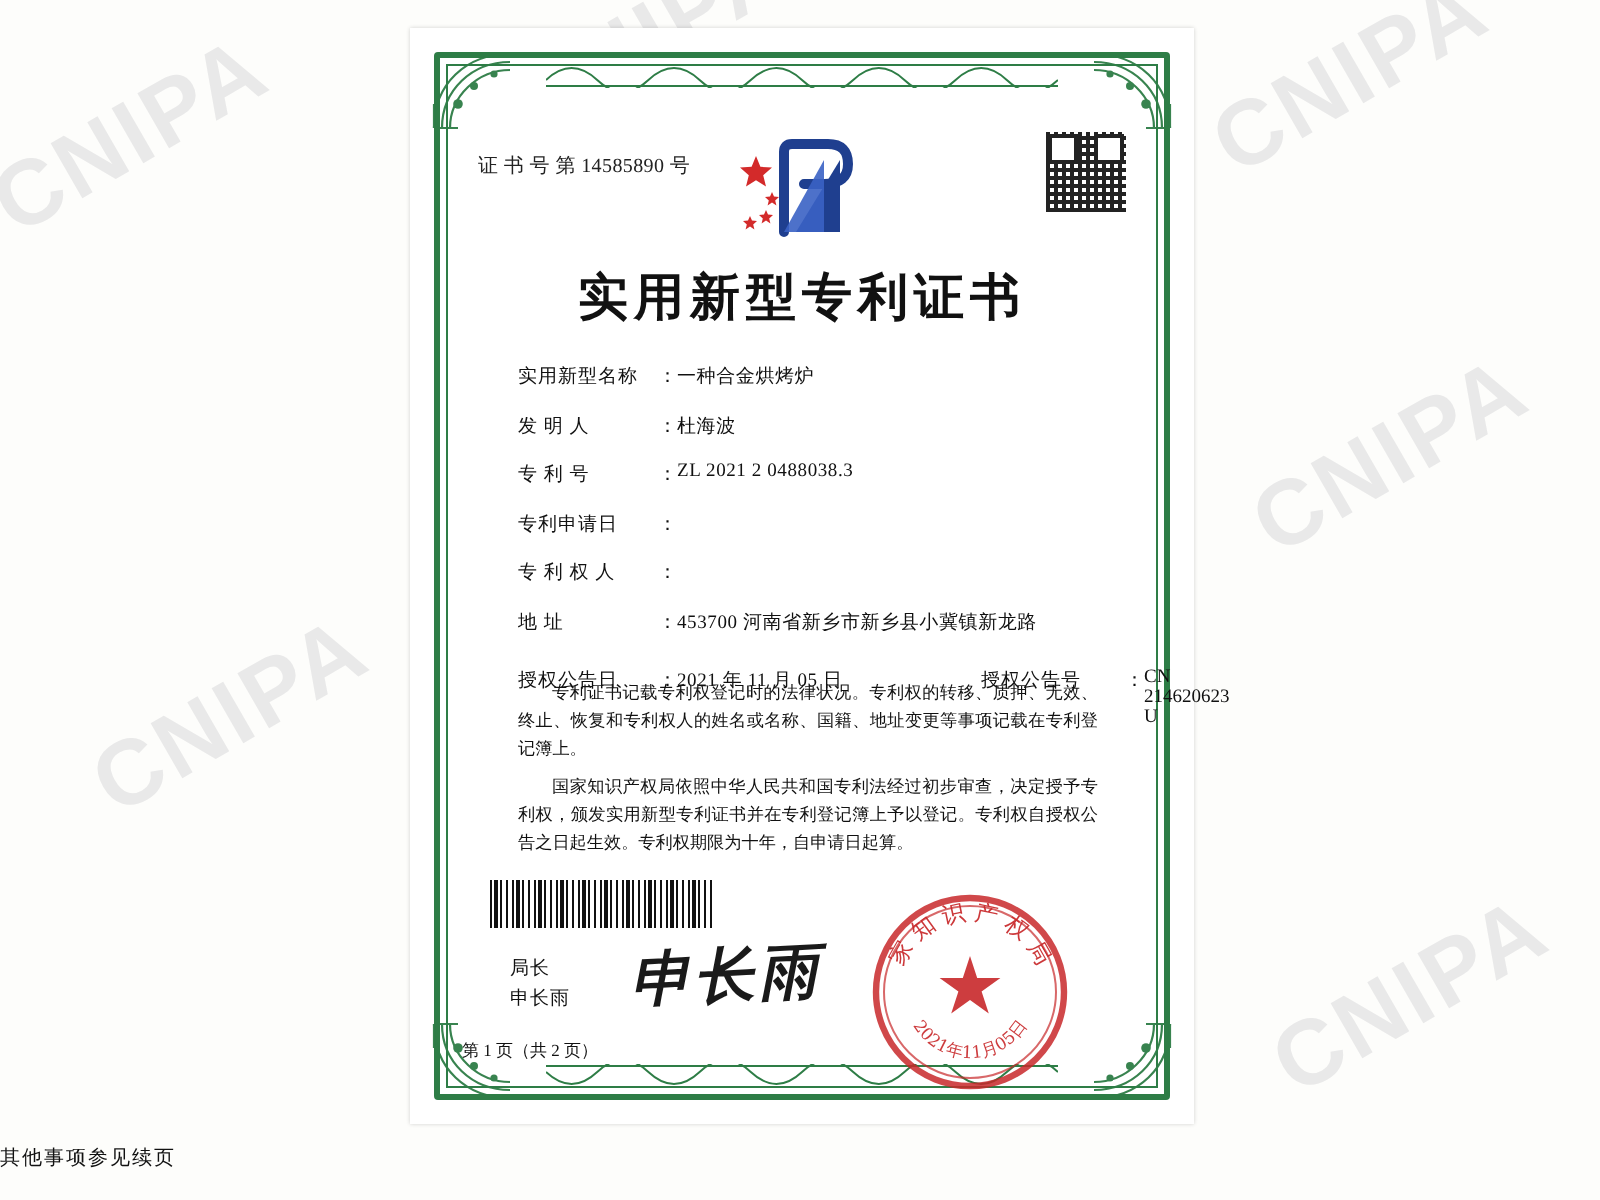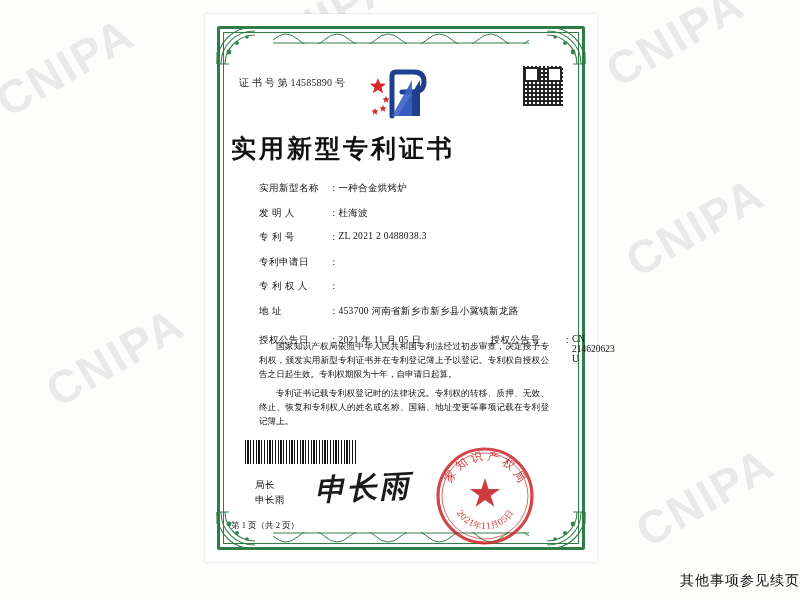--- a/index.html
+++ b/index.html
@@ -123,21 +123,21 @@
     width: 78px;
     height: 54px;
   }
   .emblem svg { width: 100%; height: 100%; display: block; }
 
   
   .title {
     position: absolute;
     left: 0; right: 0;
     top: 92px;
-    text-align: left;
+    text-align: center;
     font-size: 25px;
     font-weight: bold;
     letter-spacing: 3px;
     color: #111;
     font-family: Liberation Sans, sans-serif;
   }
 
   
   .fields {
     position: absolute;
@@ -246,22 +246,22 @@
     left: 0; right: 0;
     bottom: 4px;
     text-align: left;
     font-size: 8.5px;
     color: #111;
   }
   .footer-note {
     position: absolute;
     left: 0; right: 0;
     top: 572px;
-    text-align: right;
-    font-size: 14px;
+    text-align: left;
+    font-size: 10px;
     color: #111;
     letter-spacing: 1px;
   }
 </style>
 </head>
 <body>
 
 <div class="page">
 
   <div class="wm" style="left:-10px;top:40px;font-size:46px;">CNIPA</div>
@@ -397,22 +397,22 @@
           <span class="colon">：</span>
           <span class="value">2021 年 11 月 05 日</span>
           <span class="label2">授权公告号</span>
           <span class="colon">：</span>
           <span class="value2">CN 214620623 U</span>
         </div>
 
       </div>
 
       <div class="paras">
+        <p>专利证书记载专利权登记时的法律状况。专利权的转移、质押、无效、终止、恢复和专利权人的姓名或名称、国籍、地址变更等事项记载在专利登记簿上。</p>
         <p>国家知识产权局依照中华人民共和国专利法经过初步审查，决定授予专利权，颁发实用新型专利证书并在专利登记簿上予以登记。专利权自授权公告之日起生效。专利权期限为十年，自申请日起算。</p>
-        <p>专利证书记载专利权登记时的法律状况。专利权的转移、质押、无效、终止、恢复和专利权人的姓名或名称、国籍、地址变更等事项记载在专利登记簿上。</p>
       </div>
 
       <div class="barcode"></div>
 
       <div class="sig-label">
         <div>局长</div>
         <div>申长雨</div>
       </div>
 
       <div class="sig-hand">申长雨</div>

